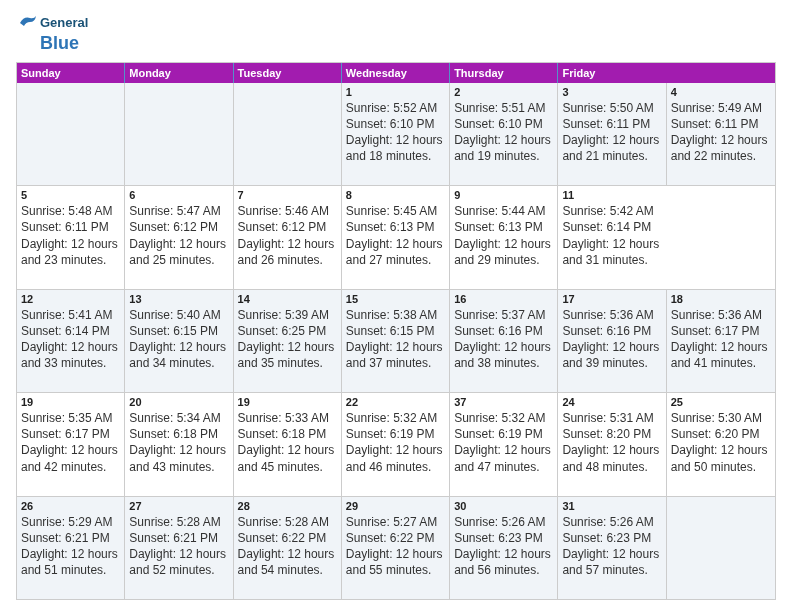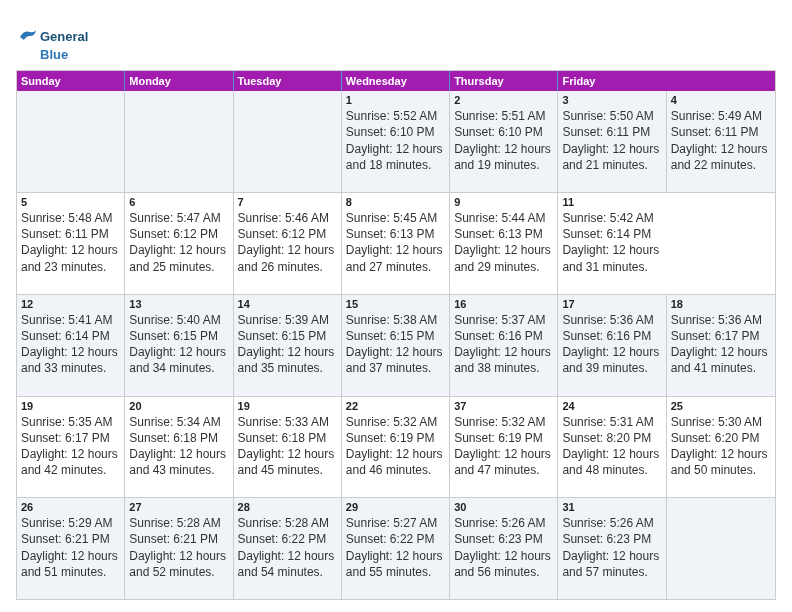--- a/index.html
+++ b/index.html
@@ -20,21 +20,20 @@
     .header {
       display: flex;
       justify-content: space-between;
       align-items: flex-start;
       margin-bottom: 8px;
     }
     .logo {
       display: flex;
       align-items: center;
       gap: 4px;
-      margin-top: 14px;
     }
     .title-block {
       text-align: right;
     }
     .month-title {
       font-size: 28px;
       font-weight: bold;
       color: #333;
     }
     .location-title {
@@ -102,21 +101,21 @@
 <div class="page">
   <div class="header">
     <div class="logo">
   <div style="display:flex;flex-direction:column;align-items:flex-start;line-height:1.1;">
     <div style="display:flex;align-items:center;gap:2px;">
       <svg width="22" height="22" viewBox="0 0 22 22">
         <path d="M4 11 Q8 4 14 6 Q18 7 20 4 Q19 10 14 10 Q10 10 8 14 Z" fill="#2e75b6"></path>
       </svg>
       <span style="font-size:13px;font-weight:bold;color:#1a5276;">General</span>
     </div>
-    <span style="font-size:13px;font-weight:bold;color:#2e75b6;margin-left:24px;">Blue</span>
+    <span style="font-size:18px;font-weight:bold;color:#2e75b6;margin-left:24px;">Blue</span>
   </div>
 </div>
     <div class="title-block">
       <div class="month-title"></div>
       <div class="location-title"></div>
     </div>
   </div>
 
   <div class="calendar">
     <div class="cal-header">
@@ -216,21 +215,21 @@
           <div class="cal-cell alt-row">
             <div class="day-num">13</div>
             <div class="cell-text">Sunrise: 5:40 AM
 Sunset: 6:15 PM
 Daylight: 12 hours
 and 34 minutes.</div>
           </div>
           <div class="cal-cell alt-row">
             <div class="day-num">14</div>
             <div class="cell-text">Sunrise: 5:39 AM
-Sunset: 6:15 PM
+Sunset: 6:25 PM
 Daylight: 12 hours
 and 35 minutes.</div>
           </div>
           <div class="cal-cell alt-row">
             <div class="day-num">15</div>
             <div class="cell-text">Sunrise: 5:38 AM
 Sunset: 6:15 PM
 Daylight: 12 hours
 and 37 minutes.</div>
           </div>

